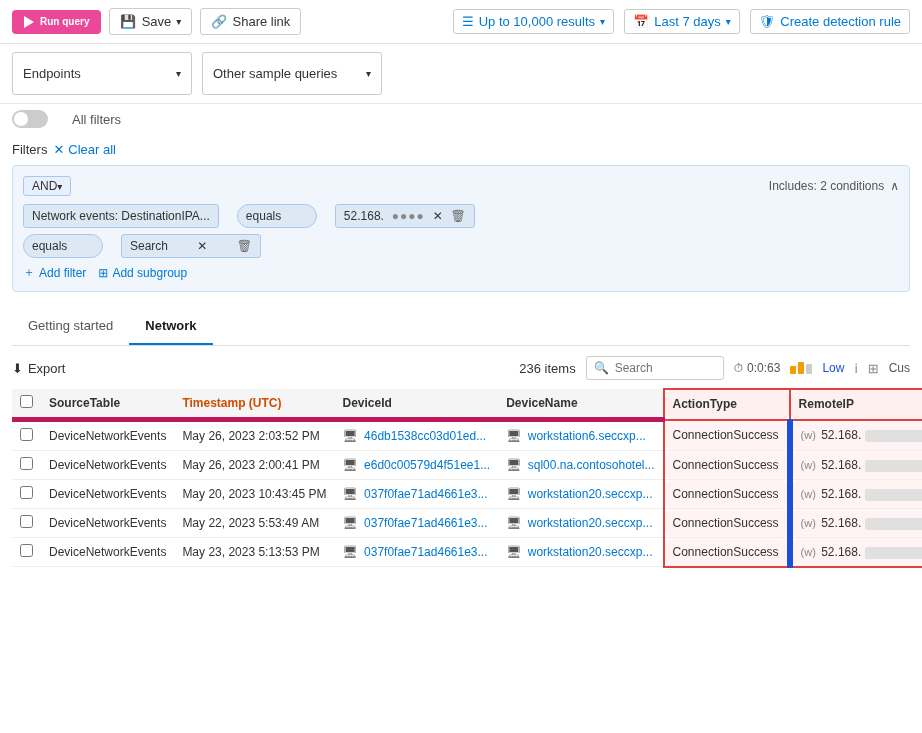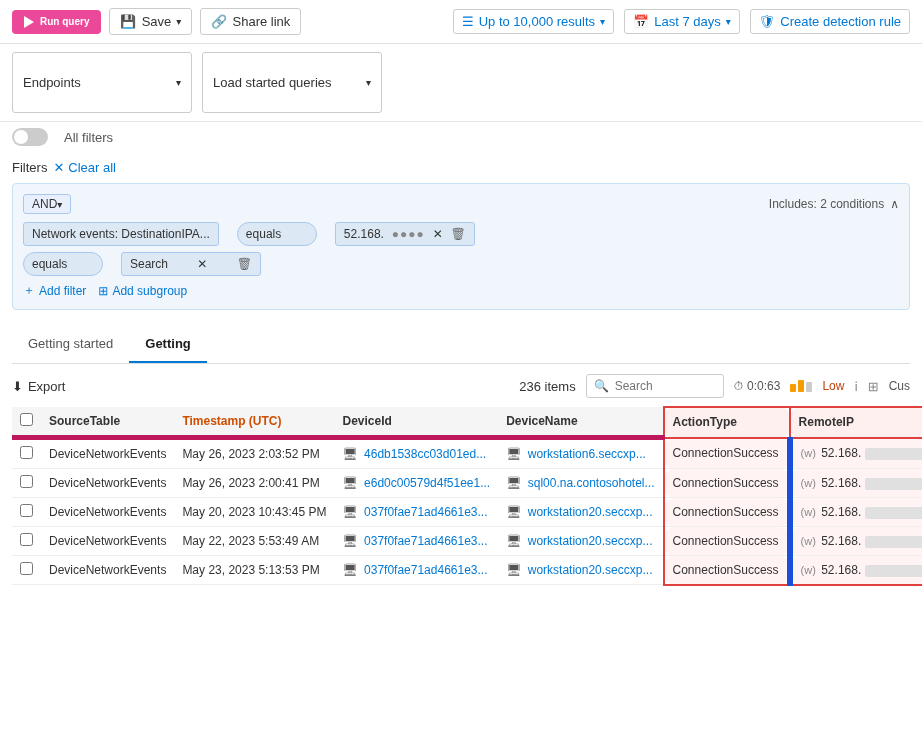--- a/index.html
+++ b/index.html
@@ -20,26 +20,26 @@
       background: none; border: 1px solid #ccc; border-radius: 3px; padding: 5px 10px;
       cursor: pointer; display: flex; align-items: center; gap: 5px; font-size: 13px; color: #333;
     }
     .toolbar-spacer { flex: 1; }
     .toolbar-right { display: flex; align-items: center; gap: 10px; }
     .toolbar-right-item { display: flex; align-items: center; gap: 5px; font-size: 13px; color: #0078d4; cursor: pointer; border: 1px solid #ccc; border-radius: 3px; padding: 4px 8px; }
 
     
     .dropdowns-row { display: flex; padding: 8px 12px; gap: 10px; border-bottom: 1px solid #e8e8e8; align-items: center; }
     .dropdown-select {
-      border: 1px solid #ccc; border-radius: 3px; padding: 22px 10px; background: #fff;
+      border: 1px solid #ccc; border-radius: 3px; padding: 13px 10px; background: #fff;
       font-size: 13px; min-width: 180px; display: flex; align-items: center; justify-content: space-between; cursor: pointer;
     }
 
     
-    .filters-toggle-row { display: flex; align-items: center; padding: 6px 12px; gap: 16px; }
+    .filters-toggle-row { display: flex; align-items: center; padding: 6px 12px; gap: 24px; }
     .toggle-switch { width: 36px; height: 18px; background: #ccc; border-radius: 9px; position: relative; cursor: pointer; }
     .toggle-switch .knob { width: 14px; height: 14px; background: #fff; border-radius: 50%; position: absolute; top: 2px; left: 2px; }
     .toggle-label { font-size: 13px; color: #555; }
 
     
     .filter-section { padding: 8px 12px; }
     .filter-header { display: flex; align-items: center; gap: 6px; font-size: 13px; margin-bottom: 8px; }
     .filter-clear { display: flex; align-items: center; gap: 4px; color: #0078d4; cursor: pointer; }
 
     .filter-box {
@@ -140,21 +140,21 @@
     </div>
   </div>
 </div>
 
 <div class="dropdowns-row">
   <div class="dropdown-select">
     <span>Endpoints</span>
     <span class="chevron">▾</span>
   </div>
   <div class="dropdown-select">
-    <span>Load started queries</span>
+    <span>Other sample queries</span>
     <span class="chevron">▾</span>
   </div>
 </div>
 
 <div class="filters-toggle-row">
   <div class="toggle-switch">
     <div class="knob"></div>
   </div>
   <span class="toggle-label">All filters</span>
 </div>
@@ -219,21 +219,21 @@
   </div>
 </div>
 
 <div class="results-section">
 
   <div class="tabs">
     <div class="tab">
       <span>Getting started</span>
     </div>
     <div class="tab active">
-      <span>Getting</span>
+      <span>Network</span>
     </div>
   </div>
 
   <div class="results-toolbar">
     <div class="results-left">
       <button class="export-btn">
         <span>⬇</span>
         <span>Export</span>
       </button>
     </div>
@@ -245,21 +245,21 @@
       </div>
       <div class="timer-badge">
         <span>⏱</span>
         <span>0:0:63</span>
       </div>
       <div class="severity-bars">
         <div class="bar" style="height:8px;"></div>
         <div class="bar" style="height:12px;"></div>
         <div class="bar" style="height:10px;background:#ccc;"></div>
       </div>
-      <span style="font-size:12px;color:#c2410c;">Low</span>
+      <span style="font-size:12px;color:#1d4ed8;">Low</span>
       <span style="color:#888;cursor:pointer;">ℹ</span>
       <span style="color:#888;cursor:pointer;">⊞</span>
       <span style="font-size:12px;color:#555;">Cus</span>
     </div>
   </div>
 
   <table class="results-table">
     <thead>
       <tr>
         <th class="checkbox-cell">

